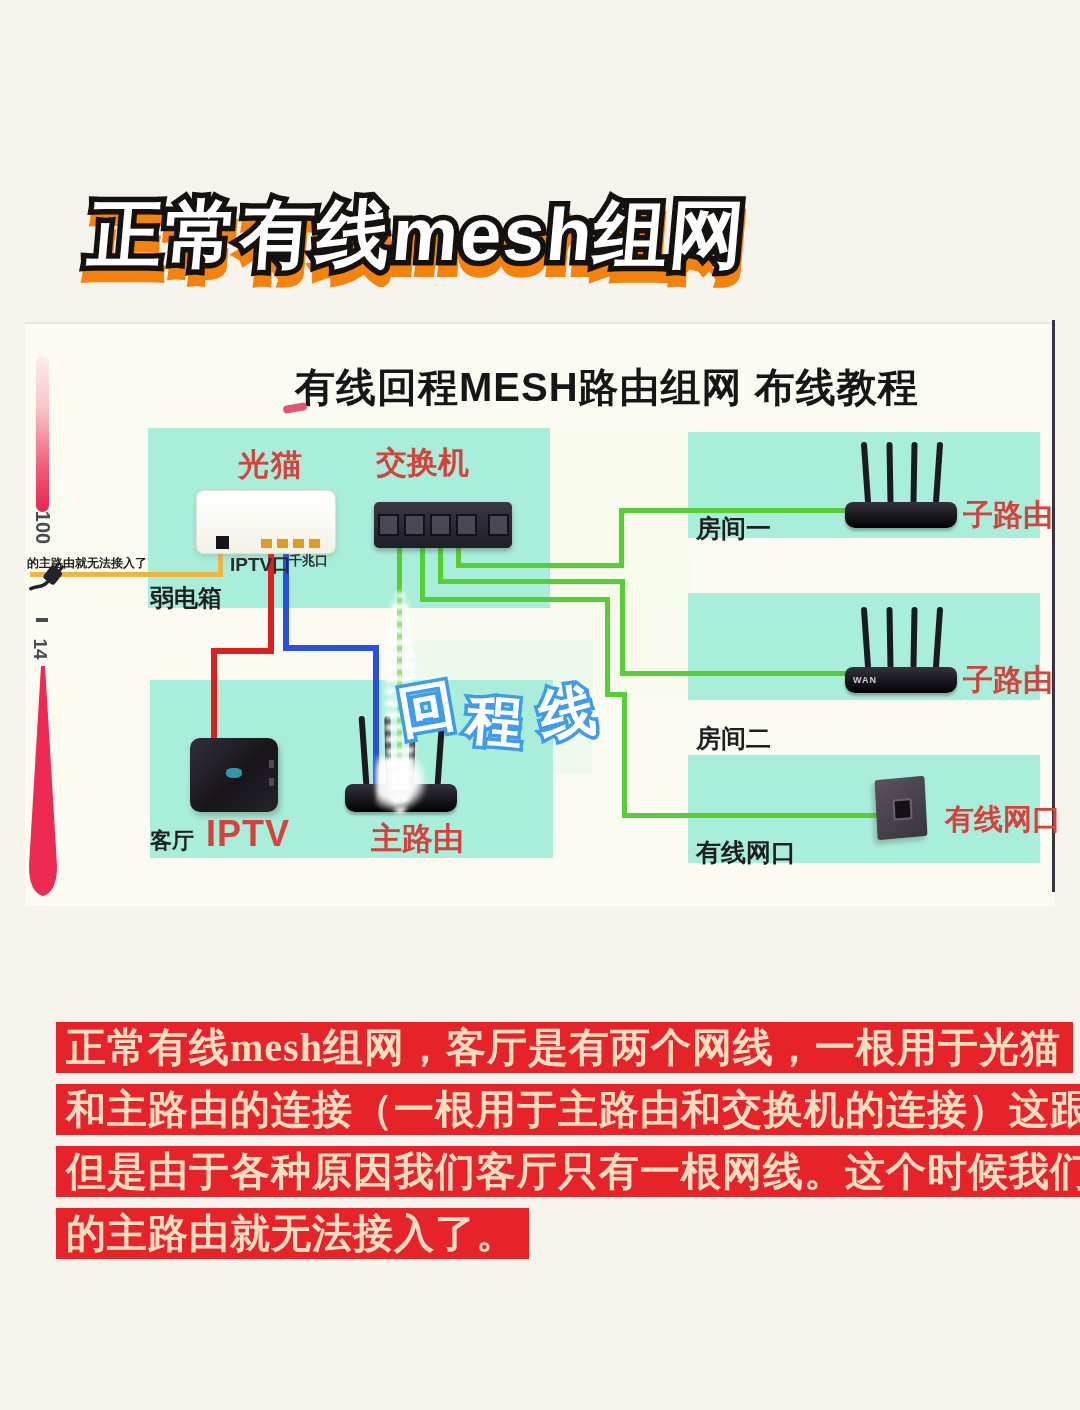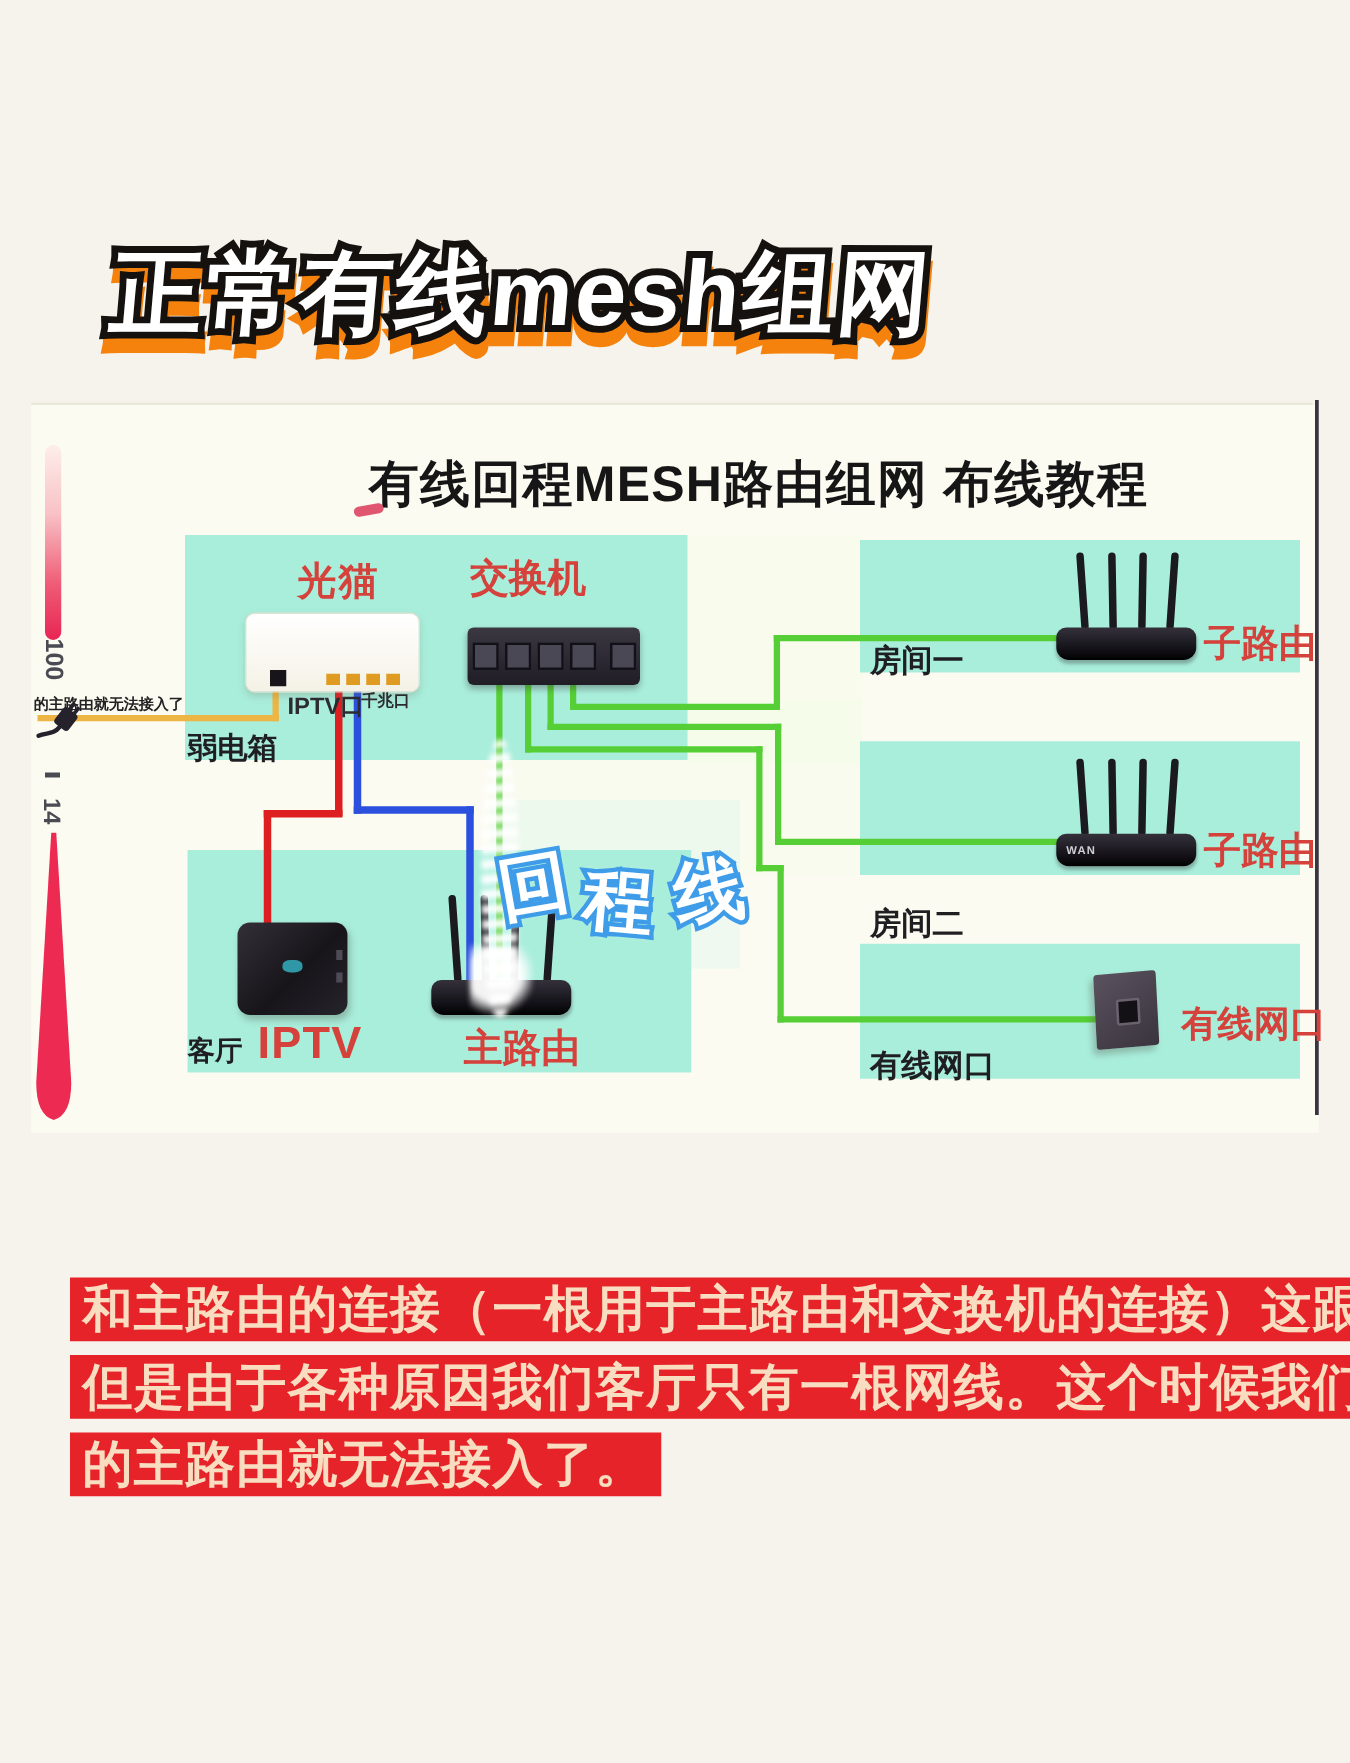--- a/index.html
+++ b/index.html
@@ -242,18 +242,19 @@
       </g>
     </svg>
   </div>
   <div class="teardrop">
     <svg width="34" height="234" viewBox="0 0 34 234">
       <path d="M15 0 L19 0 L31 200 Q31 226 17 230 Q3 226 3 200 Z" fill="#ec2a52"></path>
     </svg>
   </div>
 
   <div class="notes">
+    <div class="note-row">正常有线mesh组网，客厅是有两个网线，一根用于光猫</div>
     <div class="note-row">和主路由的连接（一根用于主路由和交换机的连接）这跟</div>
     <div class="note-row">但是由于各种原因我们客厅只有一根网线。这个时候我们</div>
     <div class="note-row">的主路由就无法接入了。</div>
   </div>
 
 </div>
 
 </body></html>

